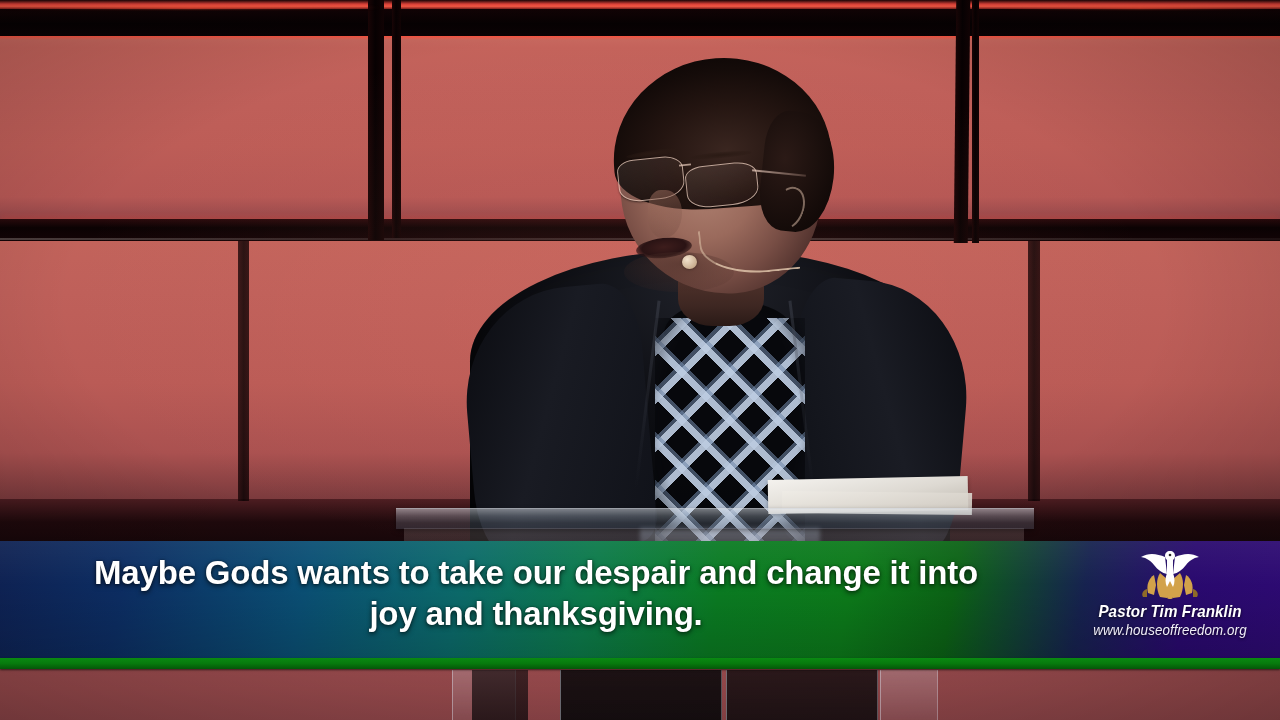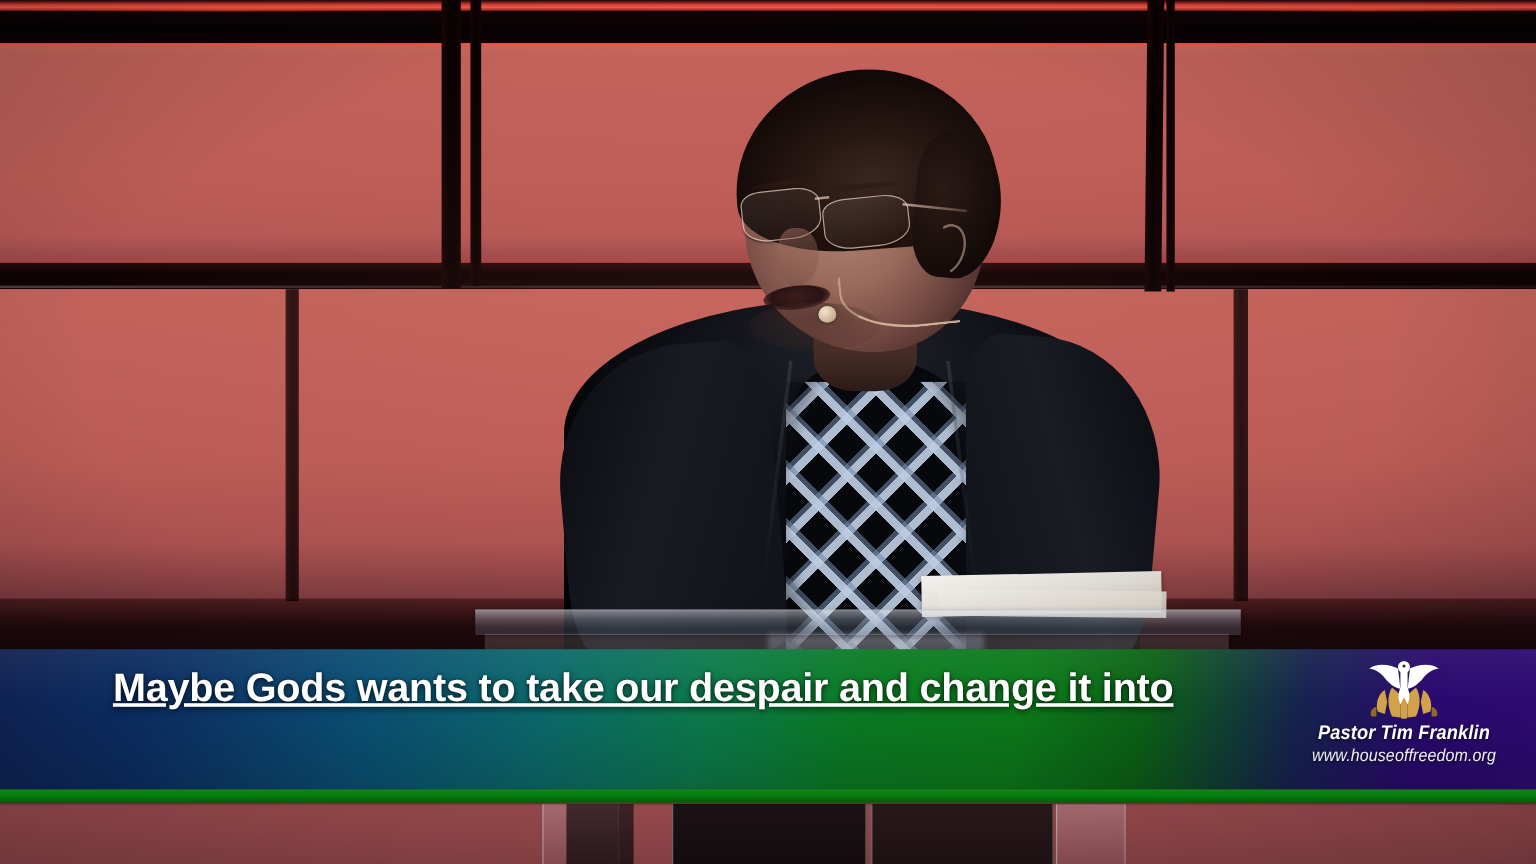--- a/index.html
+++ b/index.html
@@ -414,21 +414,20 @@
     position: absolute;
     left: 16px; top: 552px;
     width: 1040px;
     text-align: center;
     color: #ffffff;
     font-size: 33px;
     font-weight: bold;
     line-height: 41px;
     letter-spacing: -0.2px;
     text-shadow: 0 2px 5px rgba(0,0,0,0.65), 0 0 2px rgba(0,0,0,0.5);
-    text-decoration: underline;
   }
 
   
   .logo-block {
     position: absolute;
     left: 1068px; top: 543px;
     width: 204px; height: 112px;
     text-align: center;
     font-style: italic;
   }
@@ -527,20 +526,21 @@
   <div class="leg leg-2"></div>
   <div class="leg leg-3"></div>
   <div class="leg leg-4"></div>
 
   <div class="banner">
     <div class="banner-sheen"></div>
   </div>
 
   <div class="caption">
     <div>Maybe Gods wants to take our despair and change it into</div>
+    <div>joy and thanksgiving.</div>
   </div>
 
   <div class="logo-block">
     <div class="logo-mark">
       <svg viewBox="0 0 72 56" width="72" height="56" aria-hidden="true">
 
         <g fill="#d2a24a">
           <path d="M20 30 C15 33 12 40 14 48 L20 50 L22 40 Z"></path>
           <path d="M52 30 C57 33 60 40 58 48 L52 50 L50 40 Z"></path>
           <path d="M26 28 C22 34 22 44 26 52 L33 53 L33 34 Z"></path>

